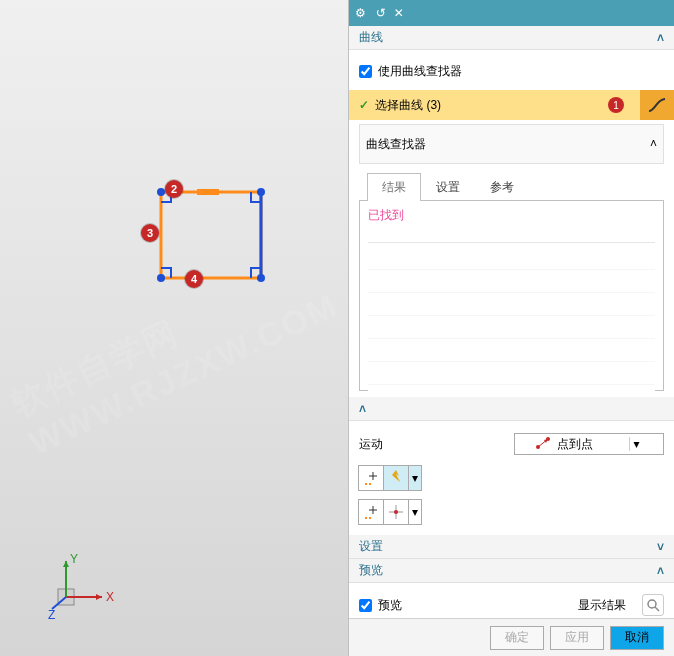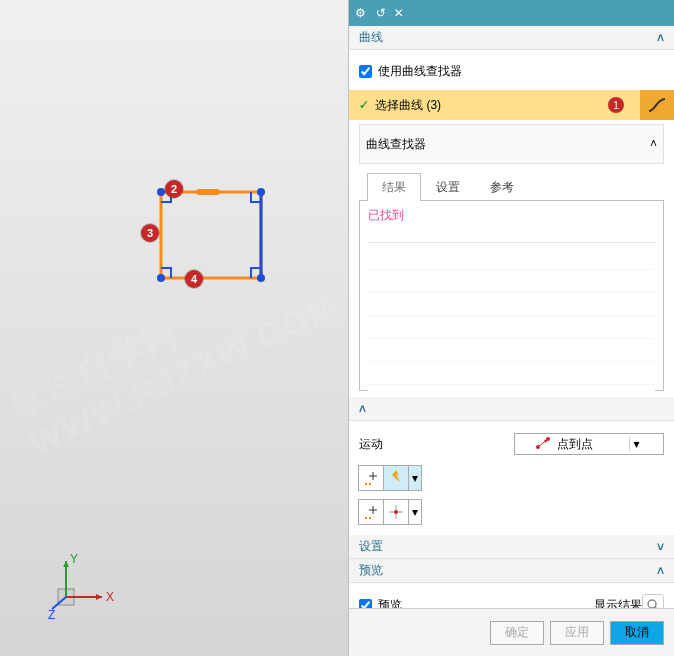--- a/index.html
+++ b/index.html
@@ -34,29 +34,29 @@
 .field-row .lbl { flex: 1; }
 .field-row .req { color: #c62828; font-weight: bold; margin-right: 4px; }
 .select { width: 150px; height: 22px; border: 1px solid #aaa; display: flex; align-items: center; padding: 0 20px; background: #fff; cursor: pointer; }
 .select .icon { margin-right: 6px; }
 .select .val { flex: 1; }
 .select .dd { width: 14px; text-align: center; border-left: 1px solid #ccc; }
 .iconbtns { display: flex; gap: 0; }
 .iconbtn { width: 26px; height: 26px; border: 1px solid #aaa; background: #fff; display: flex; align-items: center; justify-content: center; margin-left: -1px; cursor: pointer; }
 .iconbtn.hl { background: #d0ecf5; }
 .iconbtn.dd { width: 14px; background: #d0ecf5; }
-.footer { height: 48px; border-top: 1px solid #d0d0d0; display: flex; align-items: center; justify-content: flex-end; padding: 0 10px; gap: 6px; background: #f4f4f4; }
+.footer { height: 38px; border-top: 1px solid #d0d0d0; display: flex; align-items: center; justify-content: flex-end; padding: 0 10px; gap: 6px; background: #f4f4f4; }
 .footer button { height: 24px; padding: 0 14px; border: 1px solid #aaa; background: #0ea5e9; cursor: pointer; }
 .footer button.disabled { color: #aaa; background: #f8f8f8; cursor: default; }
 .csys { position: absolute; left: 48px; bottom: 30px; }
 .rect-sketch { position: absolute; left: 153px; top: 188px; }
 .marker { position: absolute; width: 18px; height: 18px; border-radius: 50%; background: #c62828; color: #fff; display: flex; align-items: center; justify-content: center; font-size: 11px; font-weight: bold; box-shadow: 0 0 0 1px rgba(0,0,0,.2); }
 .preview-row { display: flex; align-items: center; height: 32px; }
 .preview-row .lbl { flex: 1; display: flex; align-items: center; gap: 6px; }
-.showres { display: flex; align-items: center; gap: 0; }
+.showres { display: flex; align-items: center; gap: 16px; }
 .mag { width: 22px; height: 22px; border: 1px solid #ccc; border-radius: 3px; display: flex; align-items: center; justify-content: center; background: #fff; }
 .watermark { position: absolute; left: 50%; top: 50%; transform: translate(-50%,-20%) rotate(-25deg); color: rgba(255,255,255,.12); font-size: 34px; font-weight: bold; letter-spacing: 2px; pointer-events: none; }
 </style>
 </head>
 <body>
 
 <div class="viewport">
   <div class="watermark">软件自学网 WWW.RJZXW.COM</div>
   <div class="rect-sketch">
     <svg width="120" height="98">

